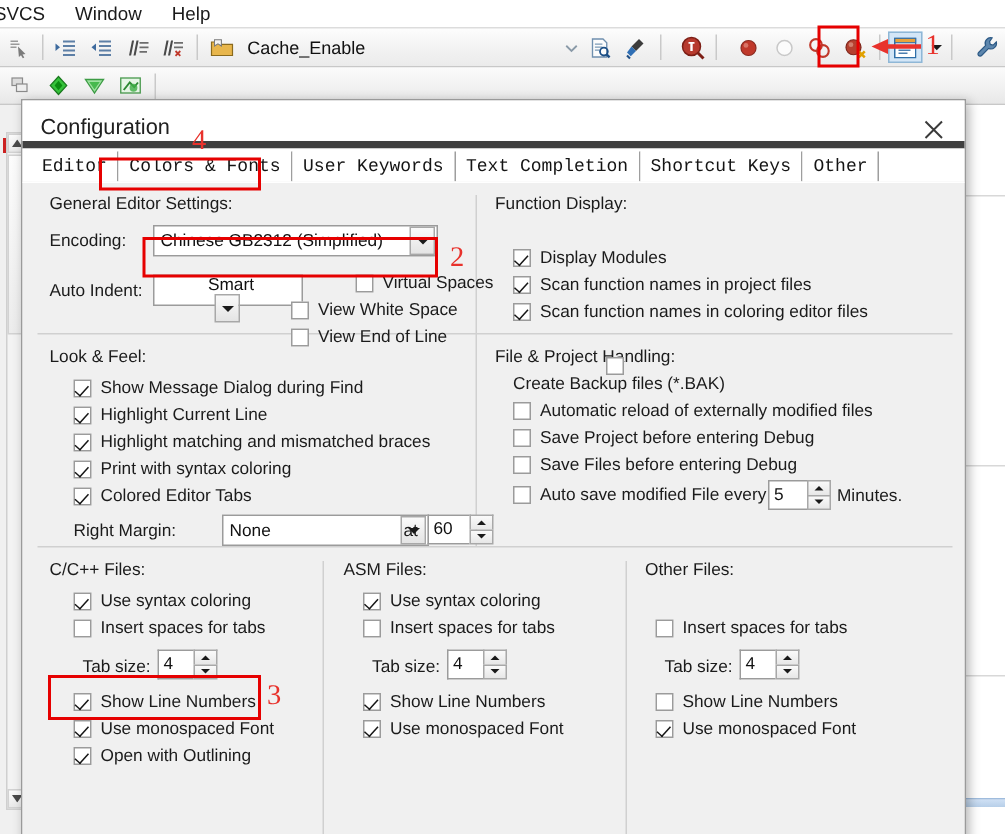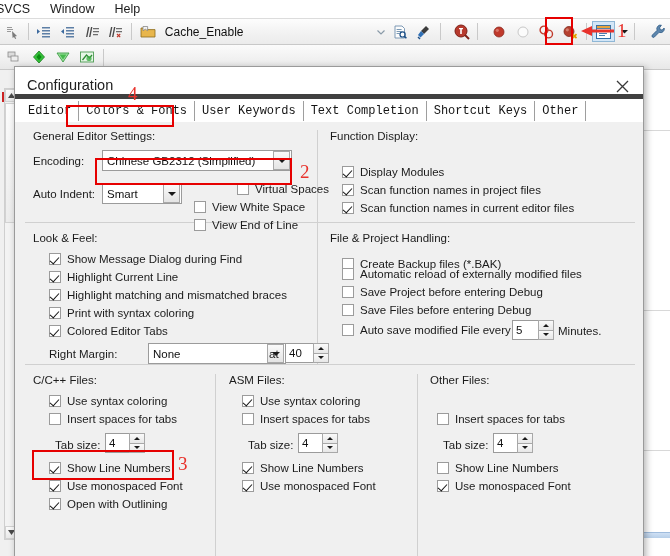--- a/index.html
+++ b/index.html
@@ -428,21 +428,21 @@
 
       <div class="lbl" style="left:18px; top:33px;">Encoding:</div>
       <div class="combo" style="left:87px; top:28px; width:190px;">
         <div class="val">Chinese GB2312 (Simplified)</div>
         <div class="btn">
             <div class="caret"></div>
           </div>
       </div>
 
       <div class="lbl" style="left:18px; top:66px;">Auto Indent:</div>
-      <div class="combo" style="left:87px; top:61px; width:80px;">
+      <div class="combo" style="left:87px; top:61px; width:100px;flex-direction:column;">
         <div class="val">Smart</div>
         <div class="btn">
             <div class="caret"></div>
           </div>
       </div>
 
       <div class="cb" style="left:179px; top:61px;margin-left:43px;">
         <span class="box"></span>
         <span class="txt">Virtual Spaces</span>
       </div>
@@ -459,21 +459,21 @@
       <div class="cb" style="left:327px; top:44px;">
         <span class="box checked"></span>
         <span class="txt">Display Modules</span>
       </div>
       <div class="cb" style="left:327px; top:62px;">
         <span class="box checked"></span>
         <span class="txt">Scan function names in project files</span>
       </div>
       <div class="cb" style="left:327px; top:80px;">
         <span class="box checked"></span>
-        <span class="txt">Scan function names in current editor files</span>
+        <span class="txt">Scan function names in coloring editor files</span>
       </div>
 
       <div class="lbl hdr" style="left:18px; top:110px;">Look &amp; Feel:</div>
       <div class="cb" style="left:34px; top:131px;">
         <span class="box checked"></span>
         <span class="txt">Show Message Dialog during Find</span>
       </div>
       <div class="cb" style="left:34px; top:149px;">
         <span class="box checked"></span>
         <span class="txt">Highlight Current Line</span>
@@ -492,33 +492,33 @@
       </div>
       <div class="lbl" style="left:34px; top:226px;">Right Margin:</div>
       <div class="combo" style="left:105px; top:221px; width:138px;margin-left:28px;">
         <div class="val">None</div>
         <div class="btn">
             <div class="caret"></div>
           </div>
       </div>
       <div class="lbl" style="left:254px; top:226px;">at</div>
       <div class="spin" style="left:270px; top:221px;">
-        <div class="field" style="width:28px;">40</div>
+        <div class="field" style="width:28px;">60</div>
         <div class="updown">
           <div>
               <span class="up-tri"></span>
             </div>
           <div>
               <span class="dn-tri"></span>
             </div>
         </div>
       </div>
 
       <div class="lbl hdr" style="left:315px; top:110px;">File &amp; Project Handling:</div>
-      <div class="cb" style="left:327px; top:136px;">
+      <div class="cb" style="left:327px; top:116px;flex-direction:column;">
         <span class="box"></span>
         <span class="txt">Create Backup files (*.BAK)</span>
       </div>
       <div class="cb" style="left:327px; top:146px;">
         <span class="box"></span>
         <span class="txt">Automatic reload of externally modified files</span>
       </div>
       <div class="cb" style="left:327px; top:164px;">
         <span class="box"></span>
         <span class="txt">Save Project before entering Debug</span>

